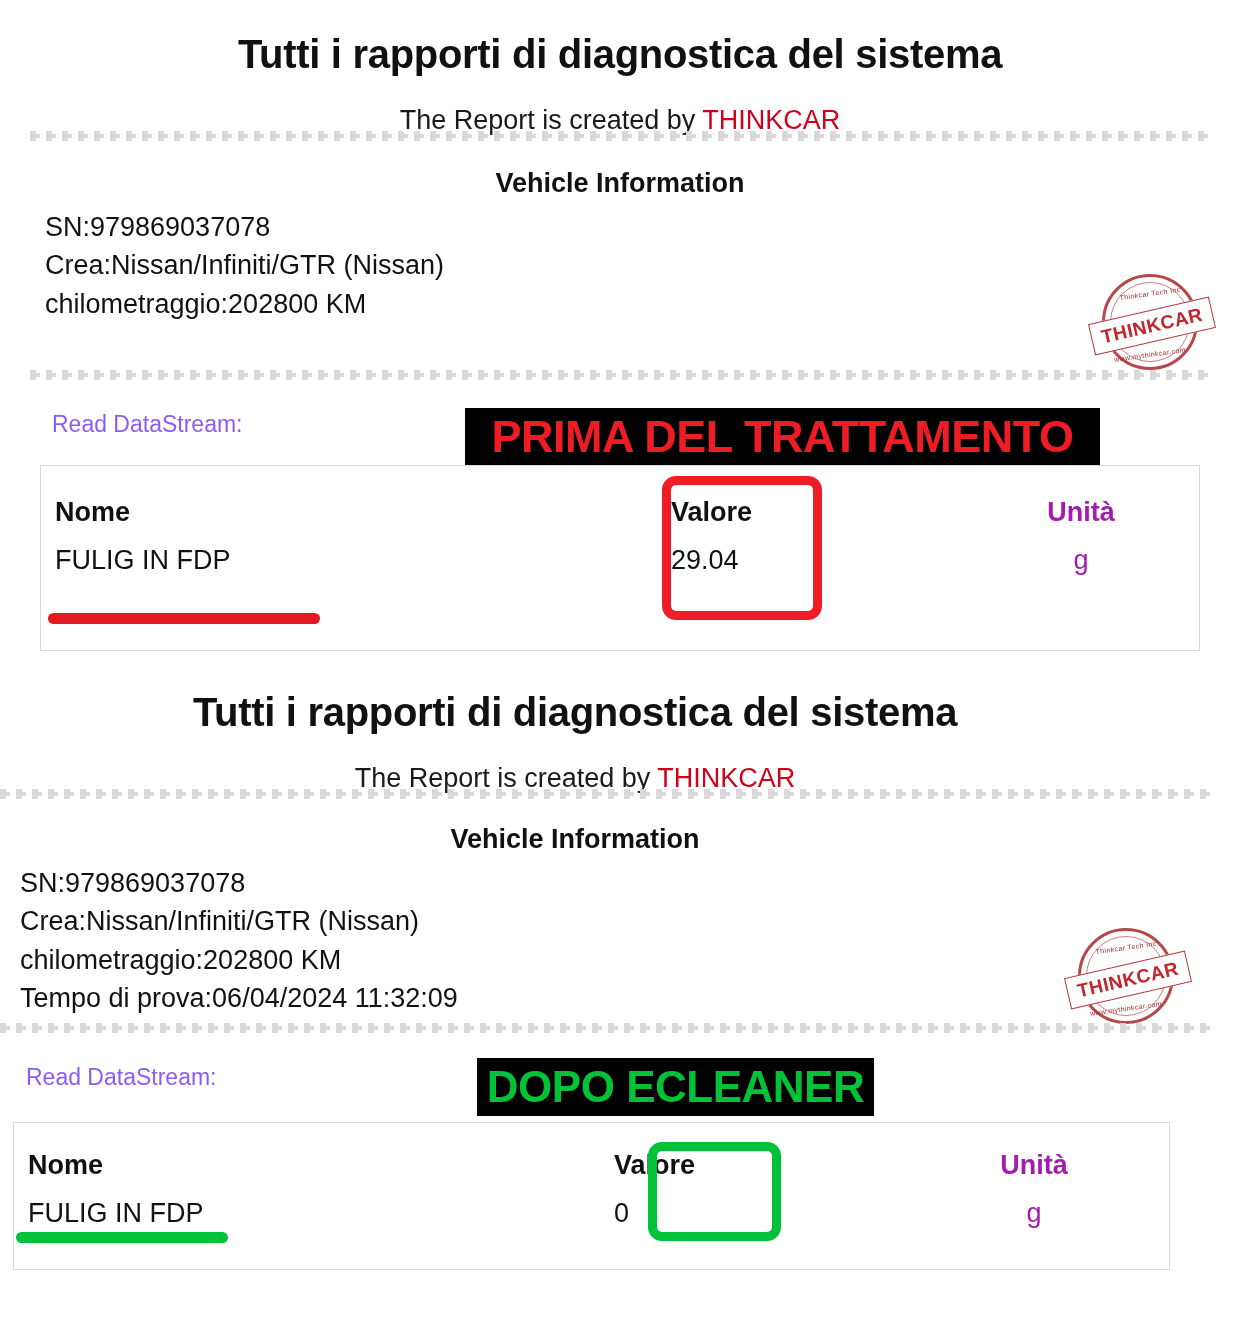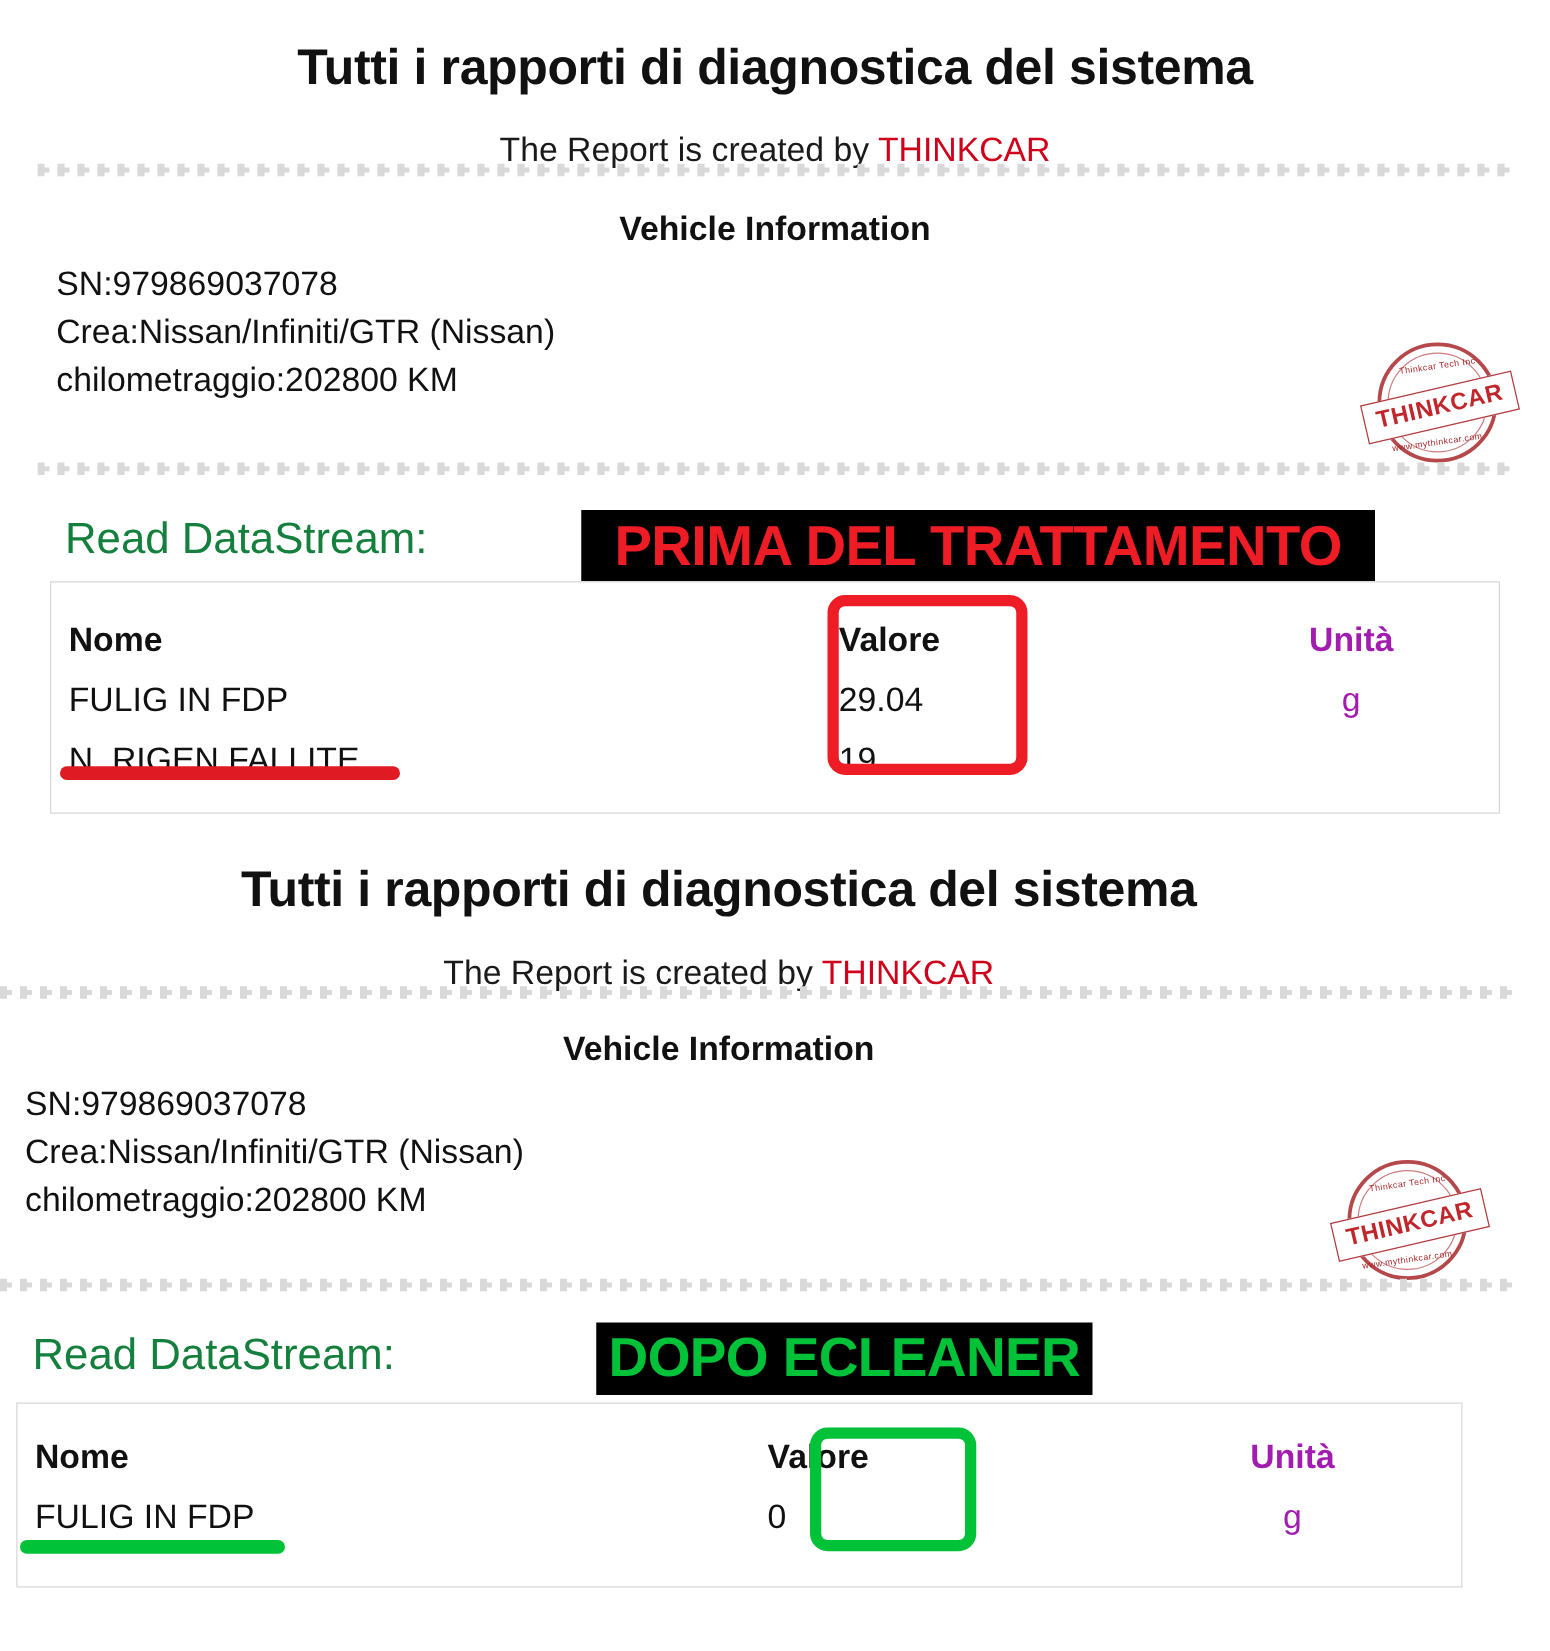--- a/index.html
+++ b/index.html
@@ -96,22 +96,22 @@
     font-size:7px;
     color:#a8282c;
     letter-spacing:.4px;
   }
   .stamp .arc-top{top:22px;transform:rotate(-8deg);}
   .stamp .arc-bot{bottom:18px;transform:rotate(-8deg);}
 
   
   .ds-label{
     position:absolute;
-    font-size:35px;
-    color:#15803d;
+    font-size:23px;
+    color:#8b5cf6;
     white-space:nowrap;
   }
   .hl-banner{
     position:absolute;
     background:#000000;
     display:flex;align-items:center;justify-content:center;
     padding:0 10px;
     box-sizing:border-box;
   }
   .hl-banner span{
@@ -202,25 +202,20 @@
       <div class="row hdr" style="margin-top:22px;">
         <div class="c-name">Nome</div>
         <div class="c-val" style="left:630px;">Valore</div>
         <div class="c-unit" style="left:940px;">Unità</div>
       </div>
       <div class="row">
         <div class="c-name">FULIG IN FDP</div>
         <div class="c-val" style="left:630px;">29.04</div>
         <div class="c-unit" style="left:940px;">g</div>
       </div>
-      <div class="row">
-        <div class="c-name">N. RIGEN FALLITE</div>
-        <div class="c-val" style="left:630px;">19</div>
-        <div class="c-unit" style="left:940px;"></div>
-      </div>
     </div>
 
     <div class="box-hl box-red" style="left:662px;top:476px;width:160px;height:144px;"></div>
     <div class="underline ul-red" style="left:48px;top:613px;width:272px;"></div>
 
   </div>
 
   <div class="report" style="top:0;">
 
     <div class="rpt-title" style="position:absolute;left:-45px;top:690px;width:1240px;">Tutti i rapporti di diagnostica del sistema</div>
@@ -230,20 +225,21 @@
     </div>
 
     <div class="dotrule" style="position:absolute;left:-30px;top:789px;width:1210px;"></div>
 
     <div class="vi-title" style="position:absolute;left:-45px;top:824px;width:1240px;">Vehicle Information</div>
 
     <div class="vi-lines" style="position:absolute;left:20px;top:864px;">
       <div>SN:979869037078</div>
       <div>Crea:Nissan/Infiniti/GTR (Nissan)</div>
       <div>chilometraggio:202800    KM</div>
+      <div>Tempo di prova:06/04/2024 11:32:09</div>
     </div>
 
     <div class="stamp" style="left:1072px;top:922px;">
       <div class="ring"></div>
       <div class="ring2"></div>
       <div class="arc-top">Thinkcar Tech Inc</div>
       <div class="arc-bot">www.mythinkcar.com</div>
       <div class="banner">
           <span>THINKCAR</span>
         </div>

